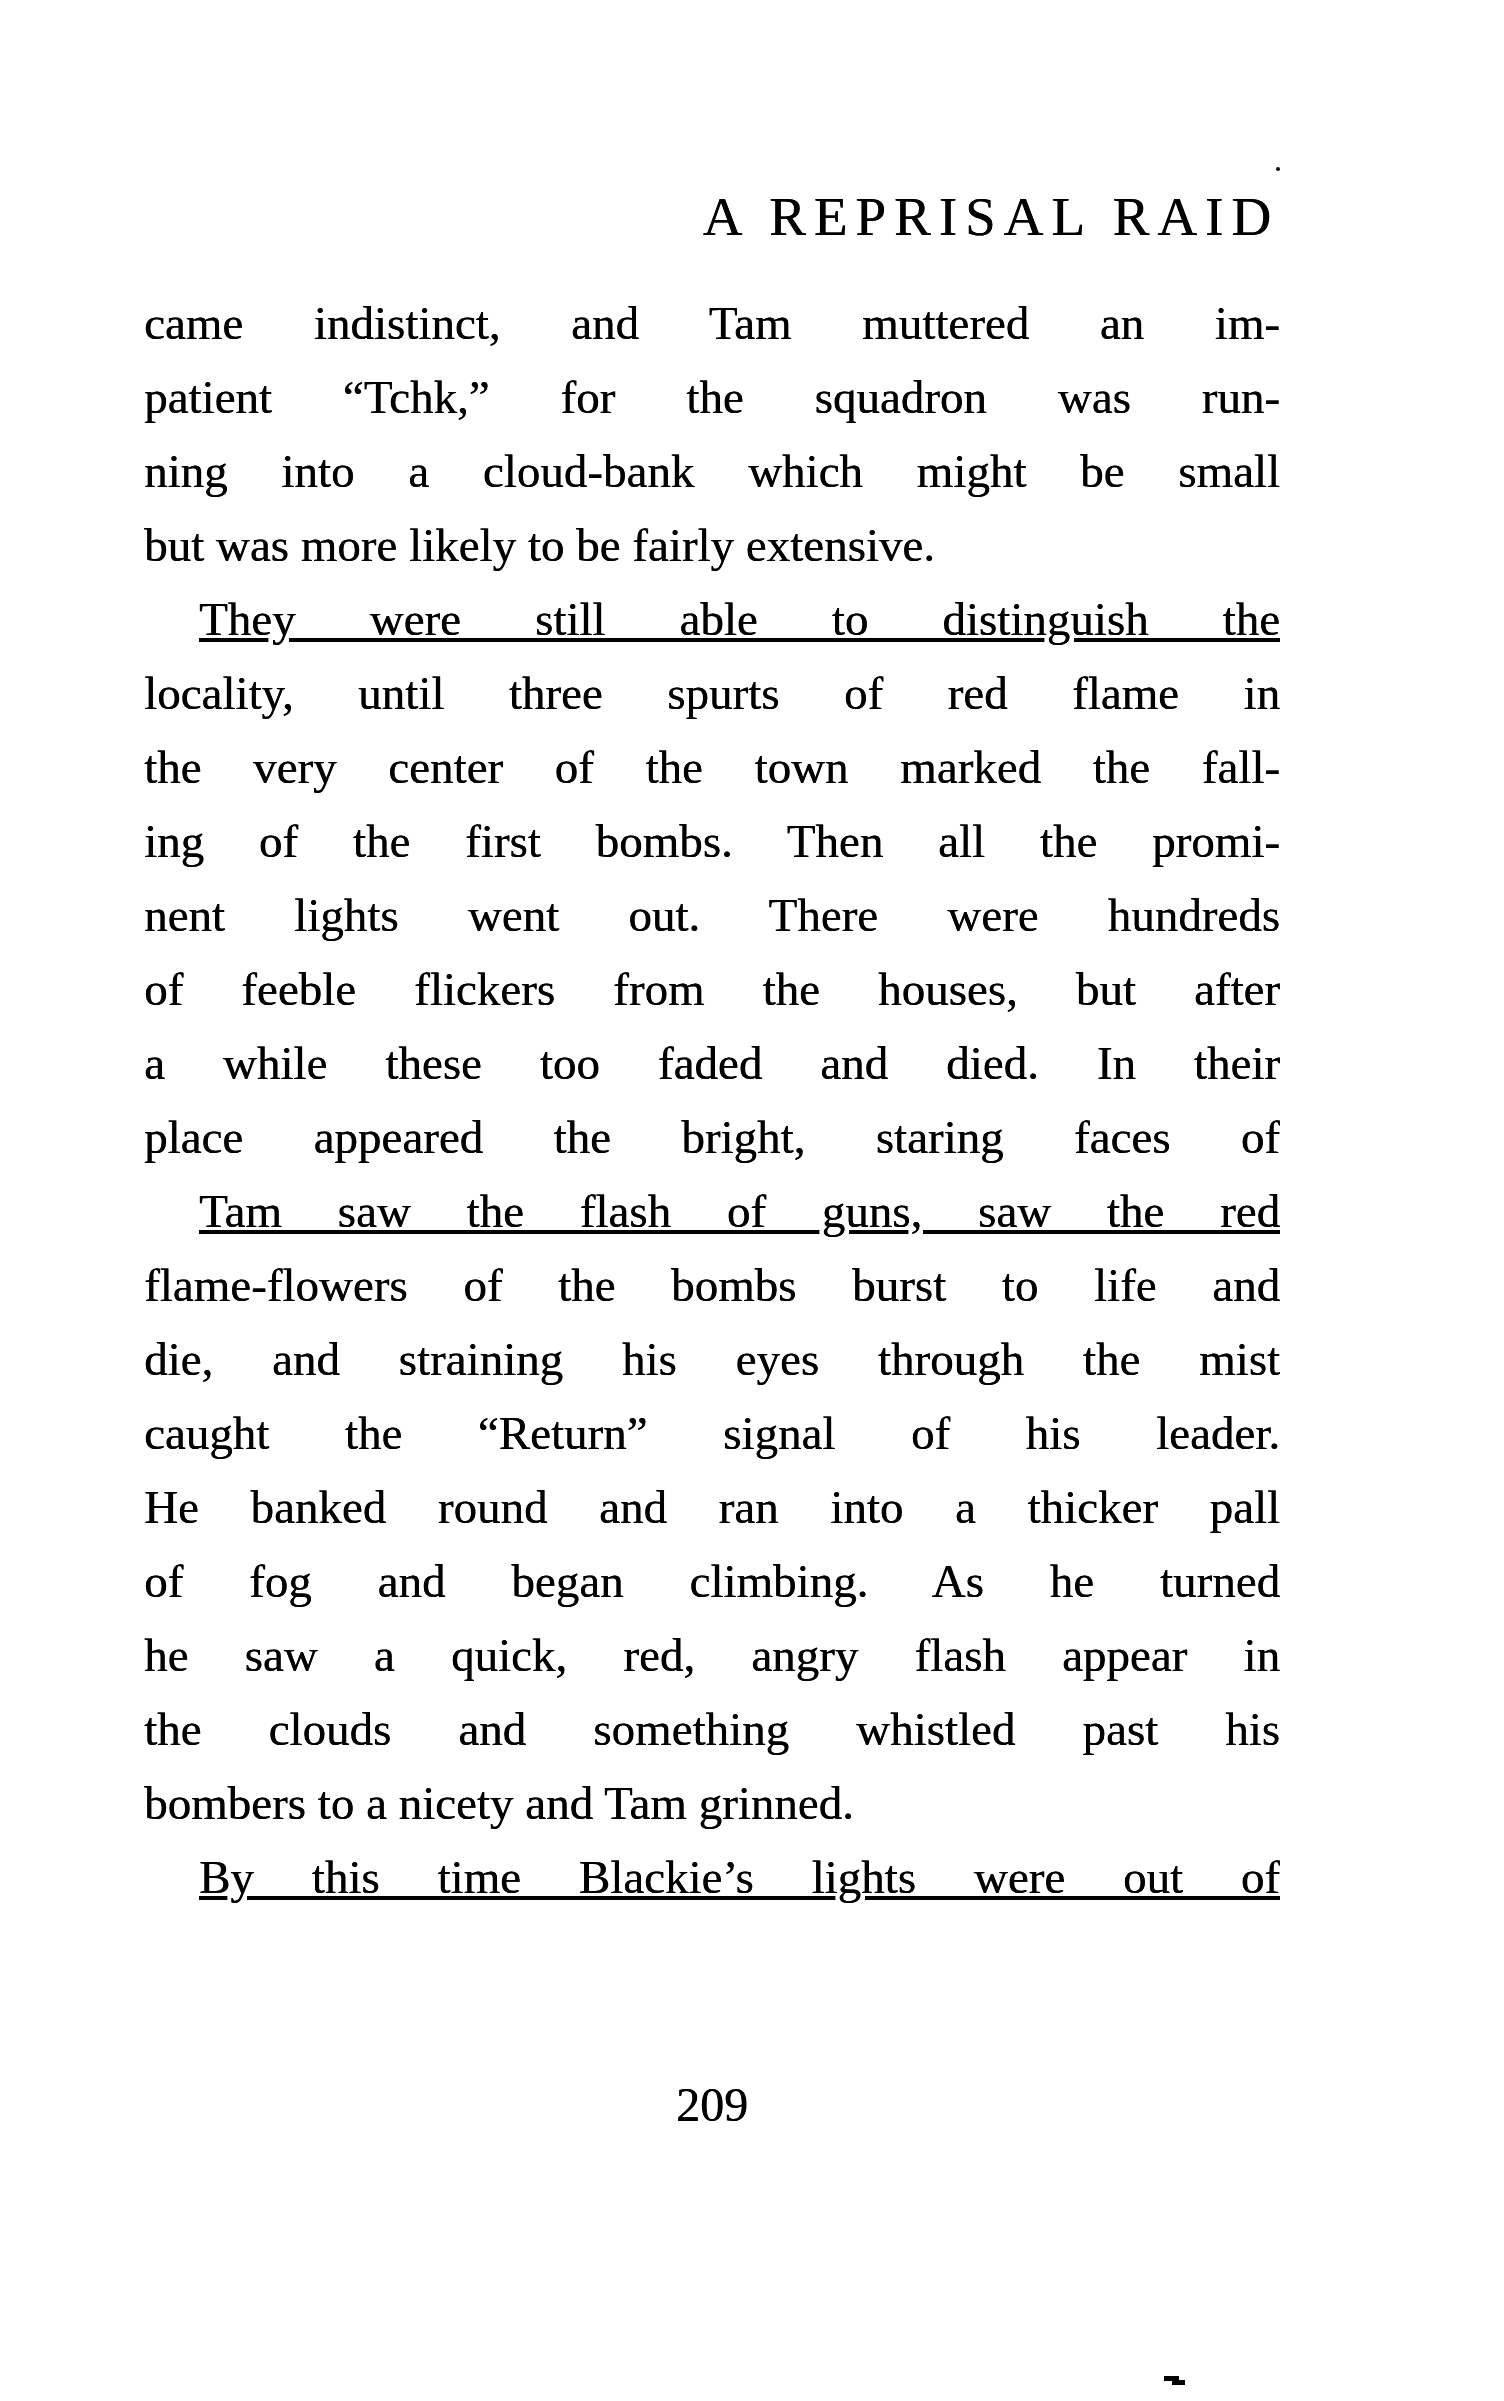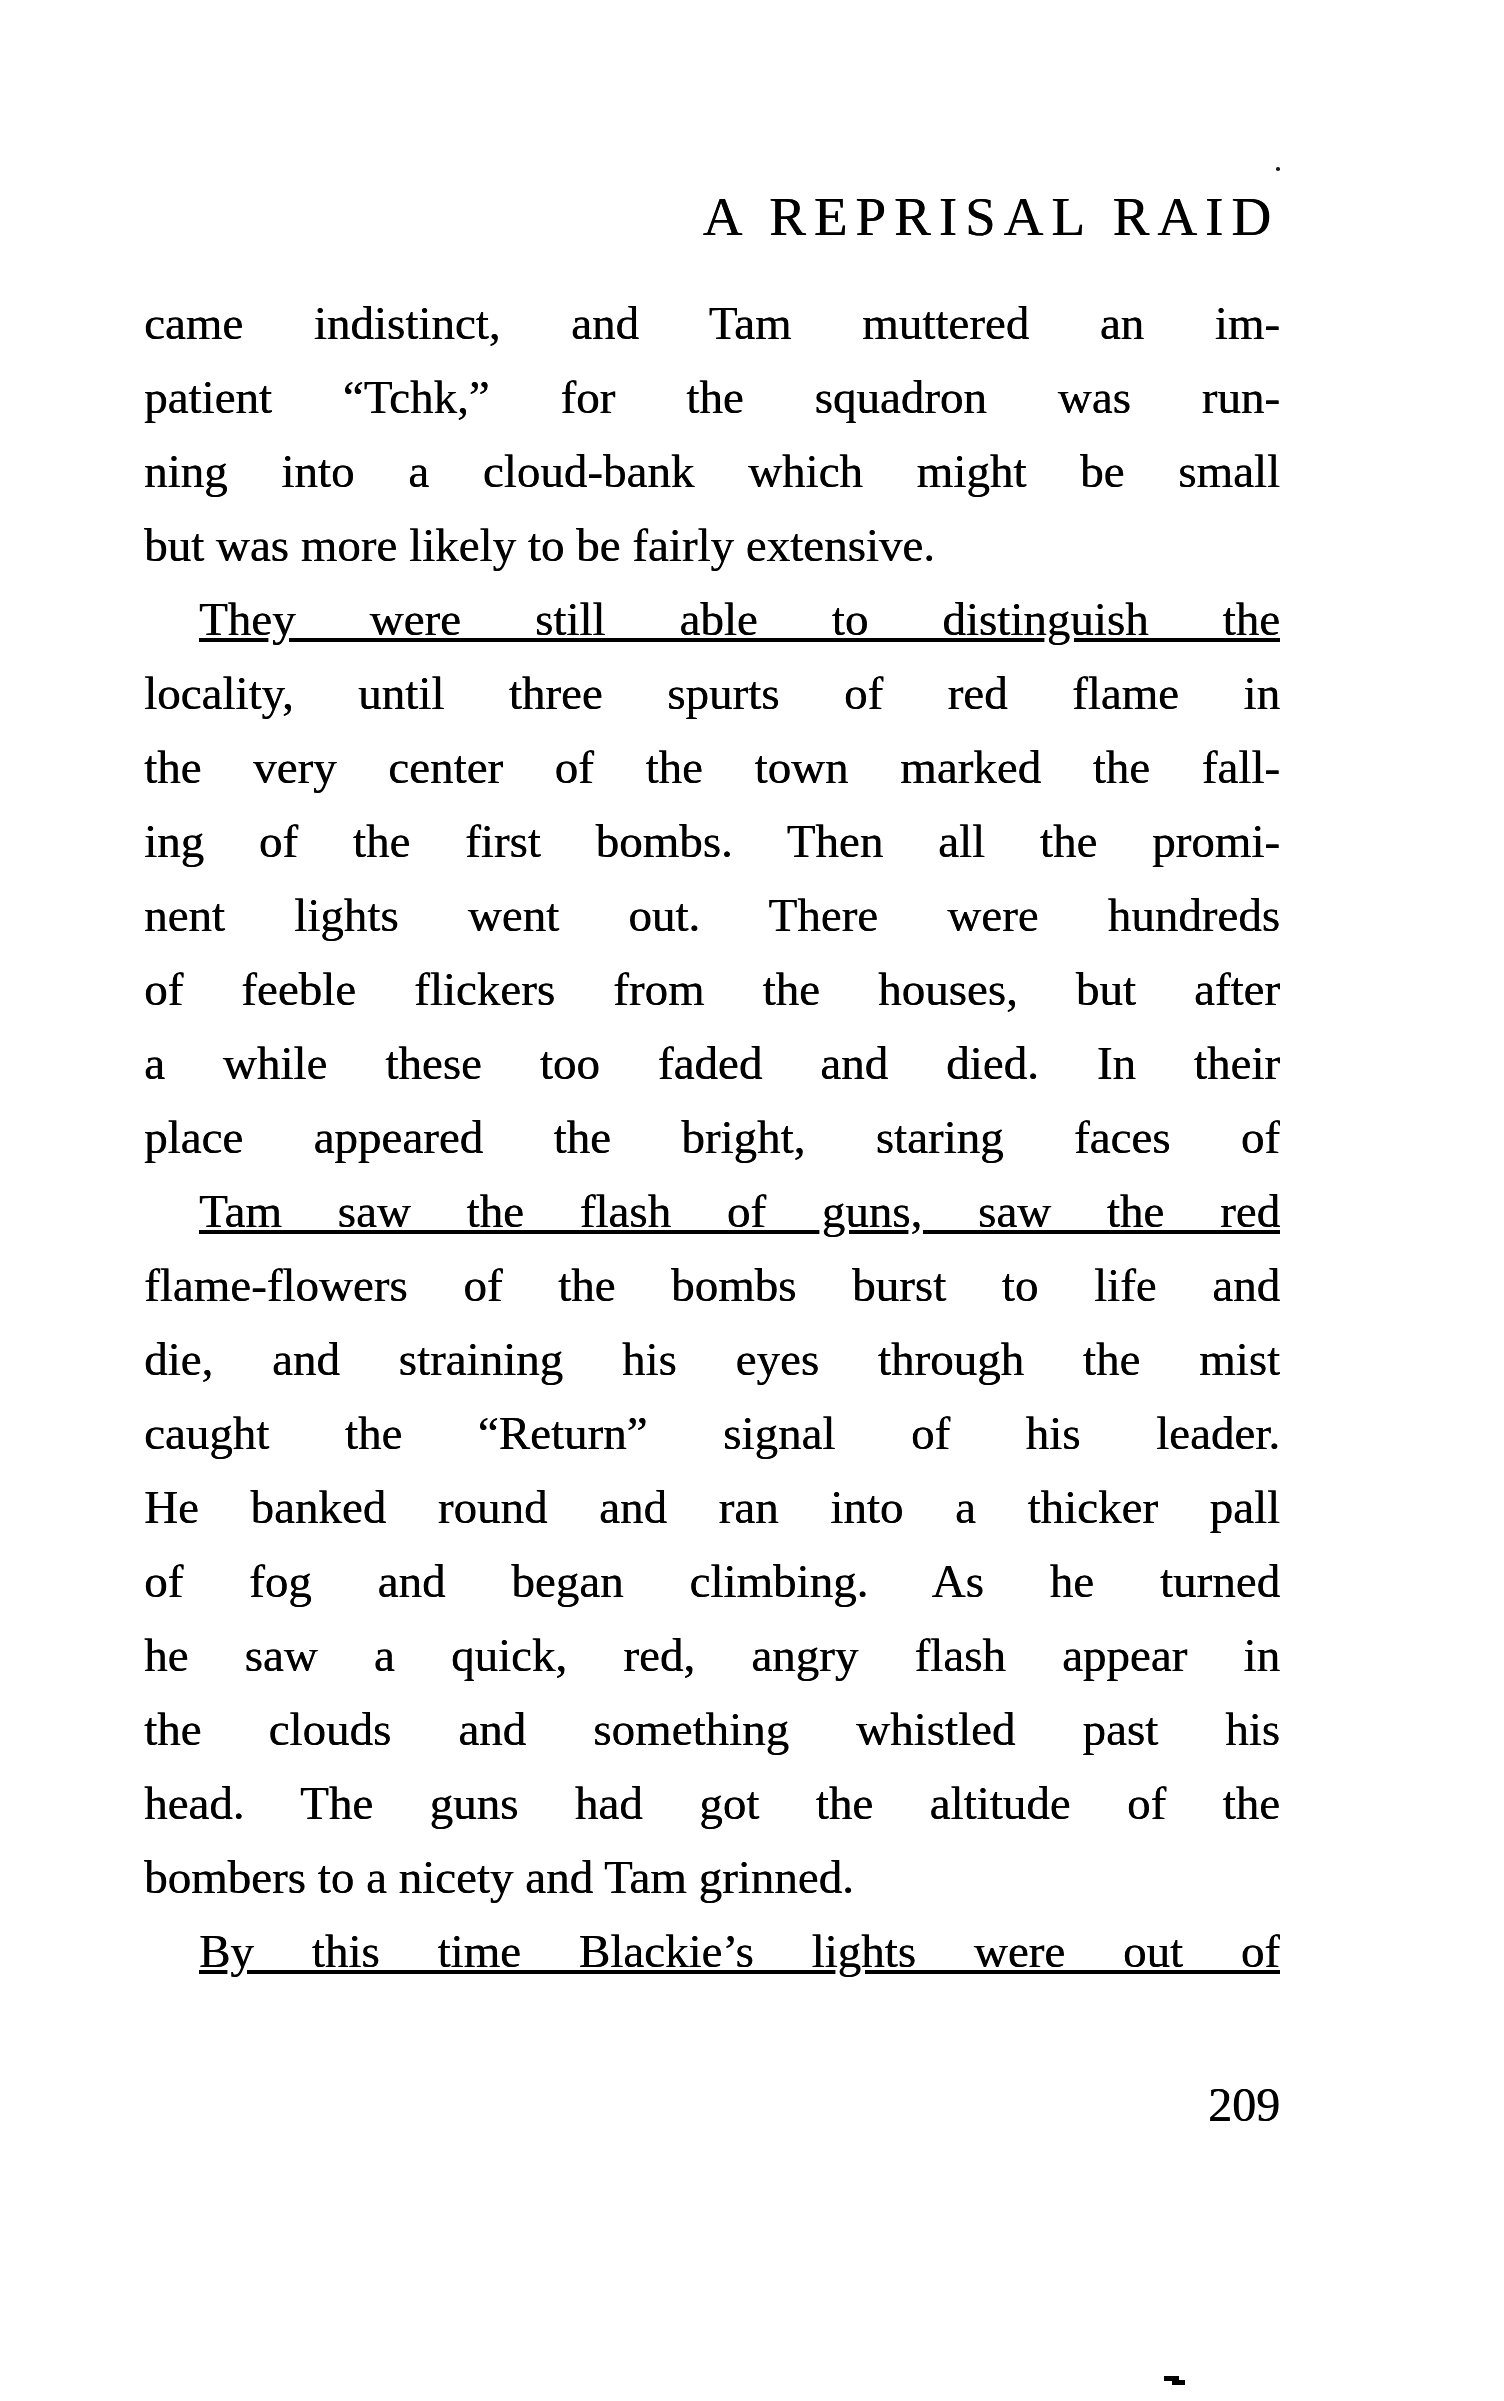--- a/index.html
+++ b/index.html
@@ -53,21 +53,21 @@
   }
   .line.i {
     text-indent: 55px;
     text-decoration: underline;
   }
   .page-number {
     position: absolute;
     top: 2077px;
     left: 144px;
     width: 1136px;
-    text-align: right;
+    text-align: center;
     font-size: 48px;
     line-height: 55px;
     text-shadow: 0.4px 0 0 currentColor;
   }
   .speck-dot {
     position: absolute;
     left: 1276px;
     top: 167px;
     width: 3.6px;
     height: 3.6px;
@@ -110,21 +110,20 @@
   <div class="line j">a while these too faded and died.  In their</div>
   <div class="line j">place appeared the bright, staring faces of</div>
   <div class="line j i">Tam saw the flash of guns, saw the red</div>
   <div class="line j">flame-flowers of the bombs burst to life and</div>
   <div class="line j">die, and straining his eyes through the mist</div>
   <div class="line j">caught the “Return” signal of his leader.</div>
   <div class="line j">He banked round and ran into a thicker pall</div>
   <div class="line j">of fog and began climbing.  As he turned</div>
   <div class="line j">he saw a quick, red, angry flash appear in</div>
   <div class="line j">the clouds and something whistled past his</div>
-  <div class="line j">head.  The guns had got the altitude of the</div>
   <div class="line">bombers to a nicety and Tam grinned.</div>
   <div class="line j i">By this time Blackie’s lights were out of</div>
 </div>
 
 <div class="page-number">209</div>
 
 <div class="speck-dot"></div>
 <div class="speck-dash-a"></div>
 <div class="speck-dash-b"></div>
 

